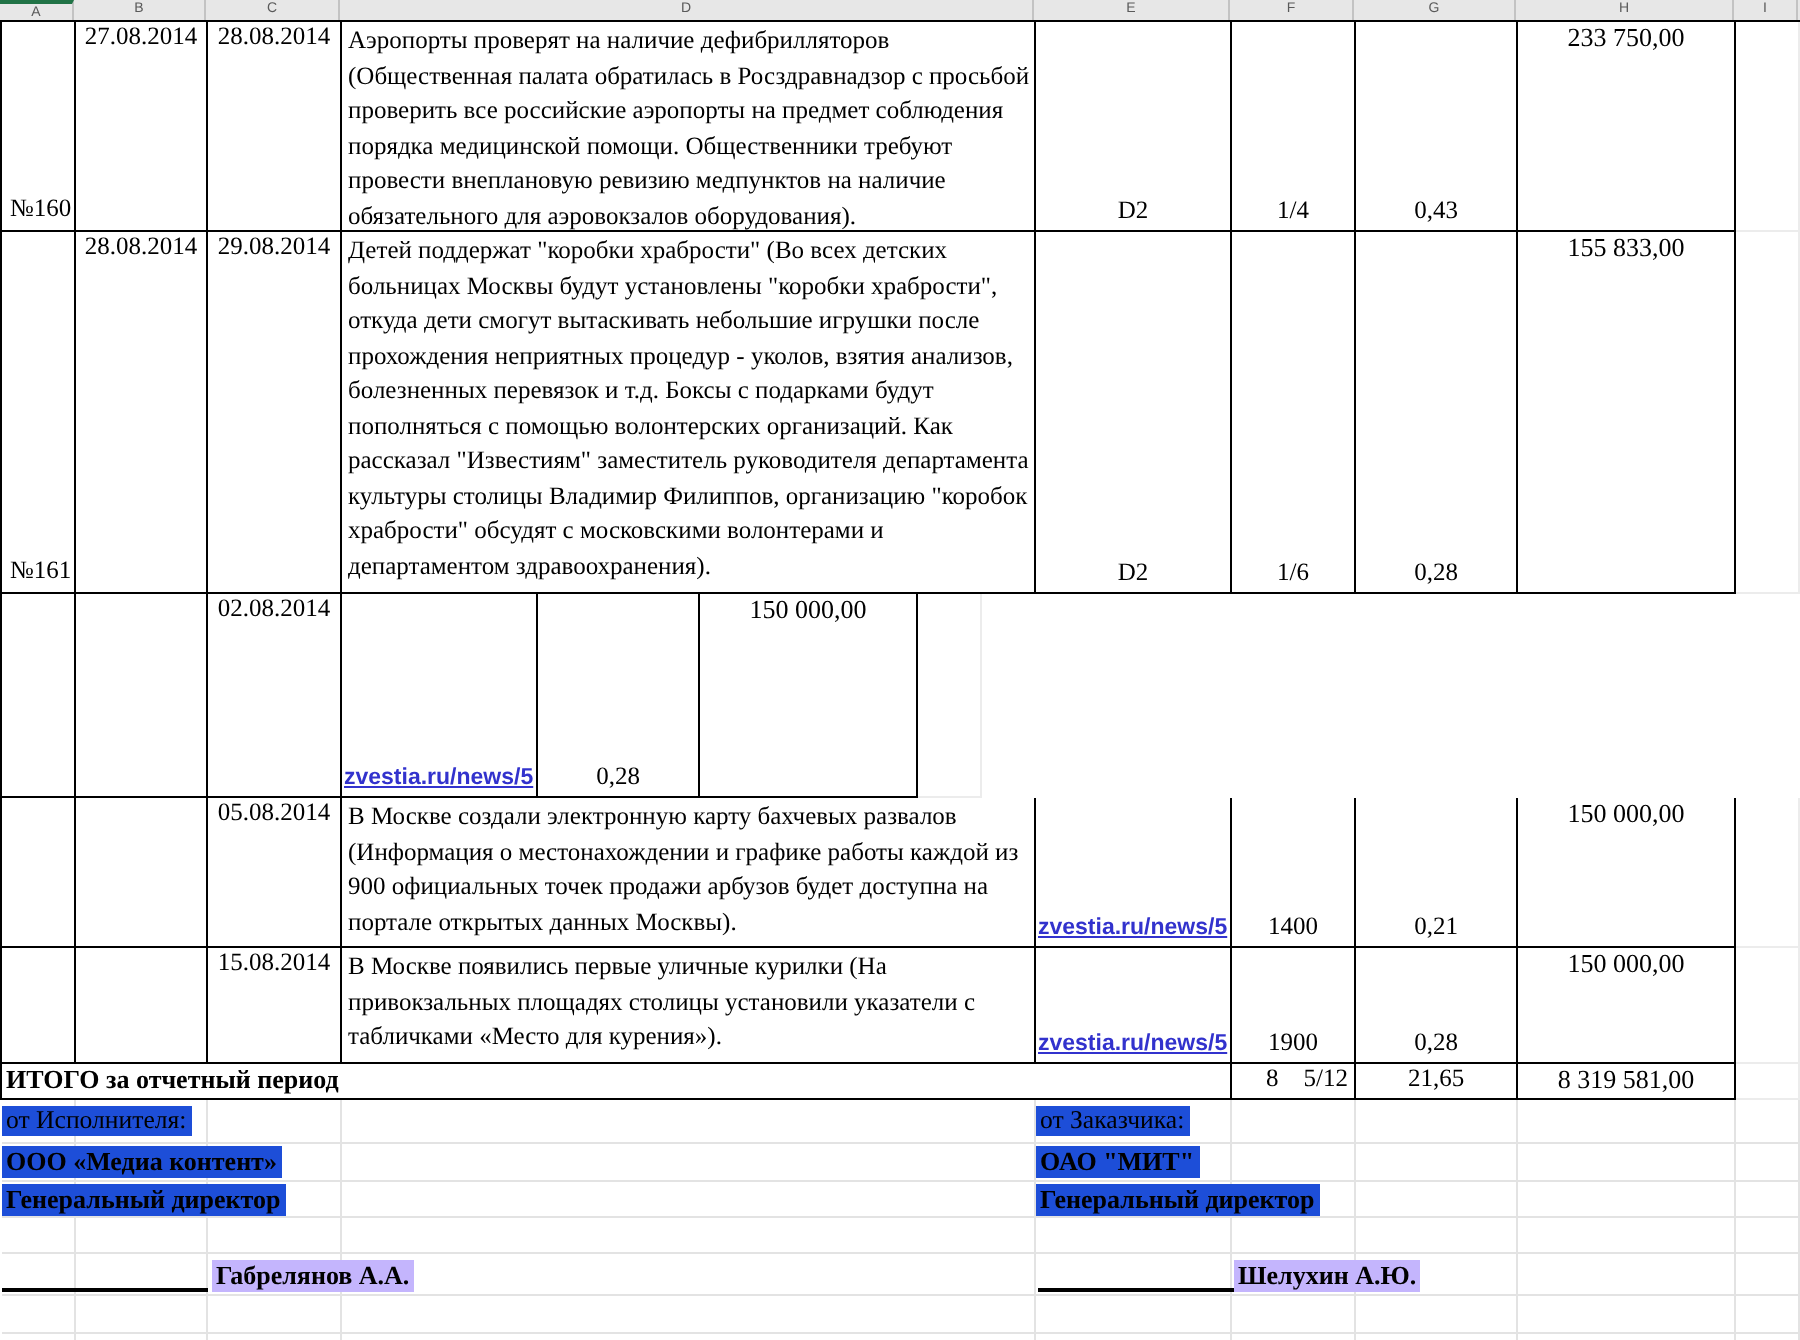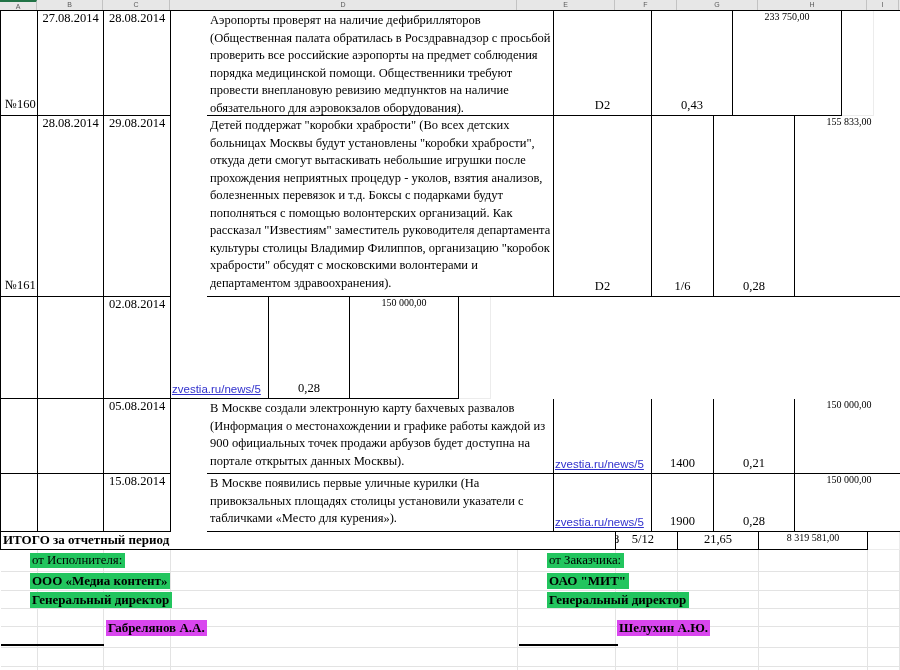--- a/index.html
+++ b/index.html
@@ -18,43 +18,43 @@
   .wA{width:37px}.wB{width:66px}.wC{width:67px}.wD{width:347px}.wE{width:98px}
   .wF{width:62px}.wG{width:81px}.wH{width:109px}.wI{width:32px}
 
   
   .blacktable{border-left:1px solid #000;border-top:1px solid #000;}
   .trow{display:flex;}
   .c{box-sizing:border-box;flex:0 0 auto;border-right:1px solid #000;
      border-bottom:1px solid #000;overflow:hidden;display:flex;}
   .c.ci{border-right:1px solid #ececec;border-bottom:1px solid #ececec;}
   .vb{align-items:flex-end}.vc{align-items:flex-start}.hc{justify-content:center}
-  .dcell{display:block;margin-left:36px;}
+  .dcell{display:block;}
   .desc{display:block;font-size:12.5px;line-height:17.5px;padding:1px 2px 0 3px;}
   .num{font-size:12.5px;padding:0 0 3px 4px;}
   .date{font-size:12.5px;}
   .small{font-size:12.5px;padding-bottom:2px;}
-  .amount{font-size:10px;}
-  .linkcell{padding:0 0 3px 1px;}
+  .amount{font-size:13px;}
+  .linkcell{padding:0 0 3px 1px;font-weight:bold;}
   a.link{color:#3232cd;text-decoration:underline;white-space:nowrap;
          font-family:"Liberation Sans", sans-serif;font-size:11.5px;}
   .totlabel{font-weight:bold;font-size:13px;padding-left:2px;white-space:nowrap;}
   .totf{white-space:pre;font-size:12.5px;}
 
   
   .bottomsec{border-left:1px solid transparent;}
   .brow{display:flex;position:relative;}
   .bc{box-sizing:border-box;flex:0 0 auto;border-right:1px solid #e3e3e3;
       border-bottom:1px solid #e3e3e3;display:flex;align-items:center;overflow:visible;}
   .brow.last .bc{border-bottom:none;}
-  .bt{position:relative;z-index:2;background:#22c55e;white-space:nowrap;
-      font-size:12.8px;padding:0 3px 0 2px;margin-left:29px;}
+  .bt{position:relative;z-index:2;background:#1d4ed8;white-space:nowrap;
+      font-size:12.8px;padding:0 3px 0 2px;}
   .bold{font-weight:bold;font-size:13px;}
   .sigline{position:absolute;bottom:2px;border-bottom:2px solid #000;z-index:1;}
-  .signame{position:absolute;bottom:12px;z-index:2;background:#d946ef;
+  .signame{position:absolute;bottom:2px;z-index:2;background:#c4b5fd;
            font-weight:bold;font-size:13px;white-space:nowrap;padding:0 2px;}
 </style>
 </head>
 <body>
 
 <div class="sheet">
 
   <div class="colhead">
     <div class="ch wA sel">A</div>
     <div class="ch wB">B</div>
@@ -78,20 +78,23 @@
         </div>
       <div class="c wC vc hc">
           <span class="date">28.08.2014</span>
         </div>
       <div class="c wD dcell">
           <span class="desc">Аэропорты проверят на наличие дефибрилляторов (Общественная палата обратилась в Росздравнадзор с просьбой проверить все российские аэропорты на предмет соблюдения порядка медицинской помощи. Общественники требуют провести внеплановую ревизию медпунктов на наличие обязательного для аэровокзалов оборудования).</span>
         </div>
       <div class="c wE vb hc">
           <span class="small">D2</span>
         </div>
+      <div class="c wF vb hc">
+          <span class="small">1/4</span>
+        </div>
       <div class="c wG vb hc">
           <span class="small">0,43</span>
         </div>
       <div class="c wH vc hc">
           <span class="amount">233 750,00</span>
         </div>
       <div class="c wI ci"></div>
     </div>
 
     <div class="trow" style="height:181px">
@@ -185,21 +188,21 @@
       <div class="c wH vc hc">
           <span class="amount">150 000,00</span>
         </div>
       <div class="c wI ci"></div>
     </div>
 
     <div class="trow" style="height:18px">
       <div class="c vc" style="width:615px">
           <span class="totlabel">ИТОГО за отчетный период</span>
         </div>
-      <div class="c wF vc" style="justify-content:flex-end;padding-right:23px">
+      <div class="c wF vc" style="justify-content:flex-end;padding-right:3px">
           <span class="totf">8    5/12</span>
         </div>
       <div class="c wG vc hc">
           <span class="small" style="padding-bottom:16px">21,65</span>
         </div>
       <div class="c wH vc hc">
           <span class="amount">8 319 581,00</span>
         </div>
       <div class="c wI ci"></div>
     </div>

